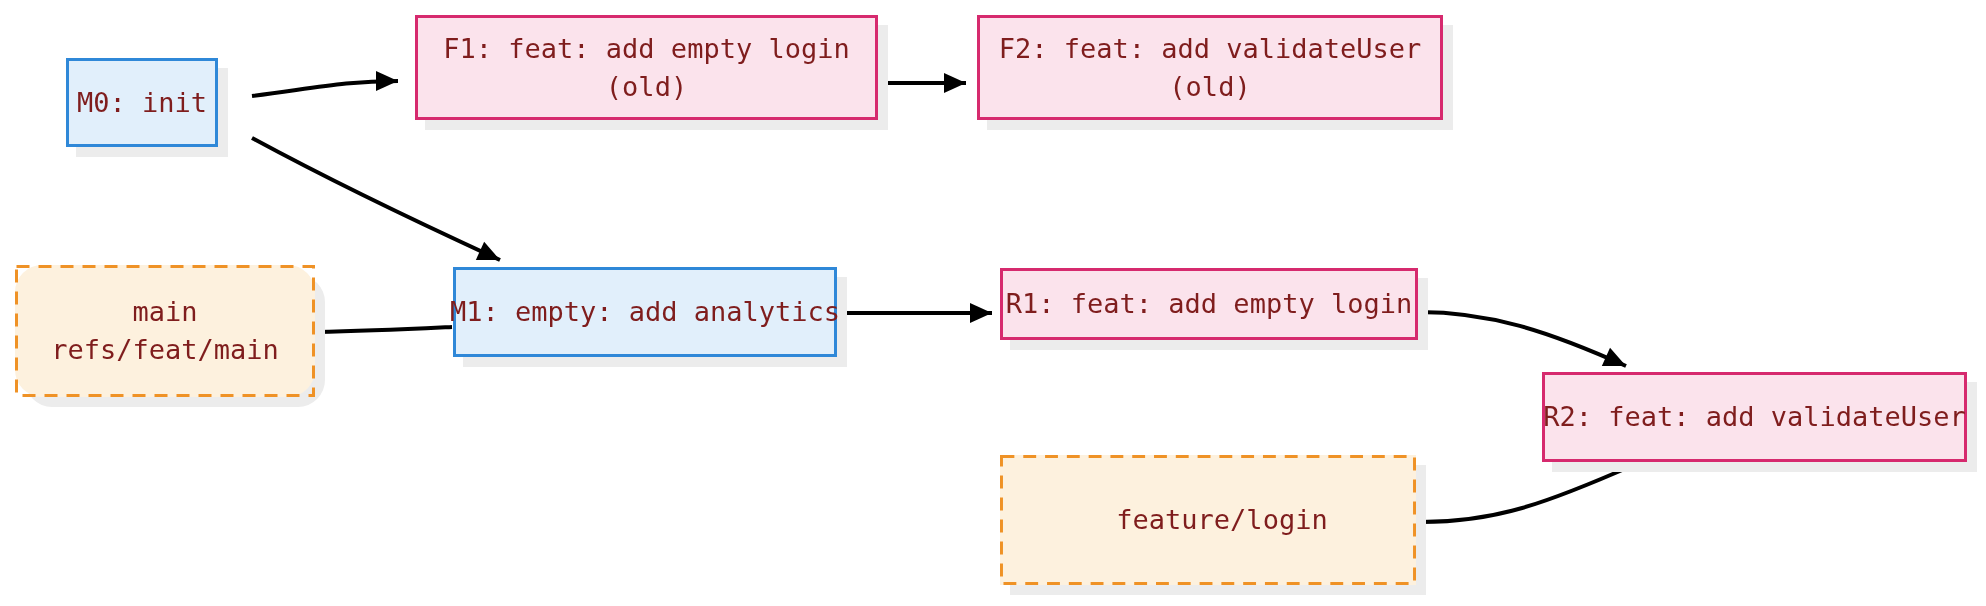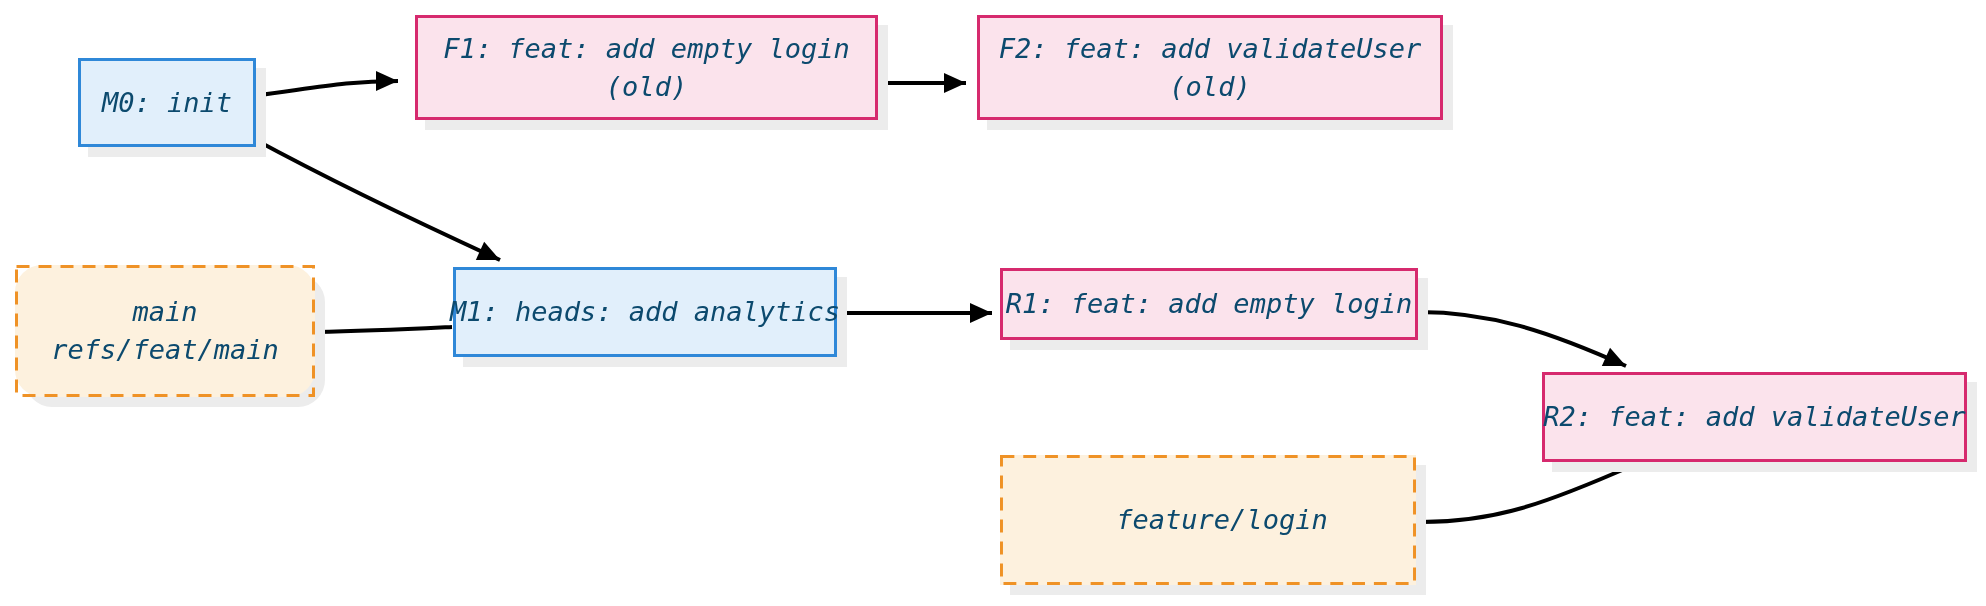--- a/index.html
+++ b/index.html
@@ -18,26 +18,25 @@
     pointer-events: none;
   }
   .node {
     position: absolute;
     box-sizing: border-box;
     display: flex;
     flex-direction: column;
     align-items: center;
     justify-content: center;
     text-align: center;
-    color: #0c4a6e;
+    color: #7f1d1d;
     font-size: 27px;
     line-height: 38px;
     white-space: nowrap;
     box-shadow: 10px 10px 0 0 #ececec;
-    font-style: italic;
   }
   .node.commit {
     background: #e1effb;
     border: 3px solid #2f88d8;
   }
   .node.old {
     background: #fbe3ec;
     border: 3px solid #d62a6e;
   }
   .node.branch {
@@ -65,21 +64,21 @@
     </defs>
     <path d="M 252 96 C 315 88 345 81 398 81" fill="none" stroke="#000000" stroke-width="4" marker-end="url(#arrow)"></path>
     <path d="M 878 83 L 966 83" fill="none" stroke="#000000" stroke-width="4" marker-end="url(#arrow)"></path>
     <path d="M 252 138 C 335 183 430 228 500 260" fill="none" stroke="#000000" stroke-width="4" marker-end="url(#arrow)"></path>
     <path d="M 316 332 C 370 331 410 329 452 327" fill="none" stroke="#000000" stroke-width="4"></path>
     <path d="M 839 313 L 992 313" fill="none" stroke="#000000" stroke-width="4" marker-end="url(#arrow)"></path>
     <path d="M 1418 312 C 1490 312 1548 331 1626 366" fill="none" stroke="#000000" stroke-width="4" marker-end="url(#arrow)"></path>
     <path d="M 1421 522 C 1495 522 1545 504 1636 464" fill="none" stroke="#000000" stroke-width="4"></path>
   </svg>
 
-  <div class="node commit" style="left:78px; top:58px; width:178px; height:89px;">
+  <div class="node commit" style="left:66px; top:58px; width:152px; height:89px;">
     <span class="nline">M0: init</span>
   </div>
 
   <div class="node old" style="left:415px; top:15px; width:463px; height:105px;">
     <span class="nline">F1: feat: add empty login</span>
     <span class="nline">(old)</span>
   </div>
 
   <div class="node old" style="left:977px; top:15px; width:466px; height:105px;">
     <span class="nline">F2: feat: add validateUser</span>
@@ -88,21 +87,21 @@
 
   <div class="node branch" style="left:15px; top:265px; width:300px; height:132px;border-radius:27px;">
     <svg class="branch-border" viewBox="0 0 300 132" preserveAspectRatio="none" xmlns="http://www.w3.org/2000/svg">
       <rect x="1.5" y="1.5" width="297" height="129" fill="none" stroke="#ef9226" stroke-width="3" stroke-dasharray="13 9"></rect>
     </svg>
     <span class="nline">main</span>
     <span class="nline">refs/feat/main</span>
   </div>
 
   <div class="node commit" style="left:453px; top:267px; width:384px; height:90px;">
-    <span class="nline">M1: heads: add analytics</span>
+    <span class="nline">M1: empty: add analytics</span>
   </div>
 
   <div class="node old" style="left:1000px; top:268px; width:418px; height:72px;">
     <span class="nline">R1: feat: add empty login</span>
   </div>
 
   <div class="node old" style="left:1542px; top:372px; width:425px; height:90px;">
     <span class="nline">R2: feat: add validateUser</span>
   </div>
 

